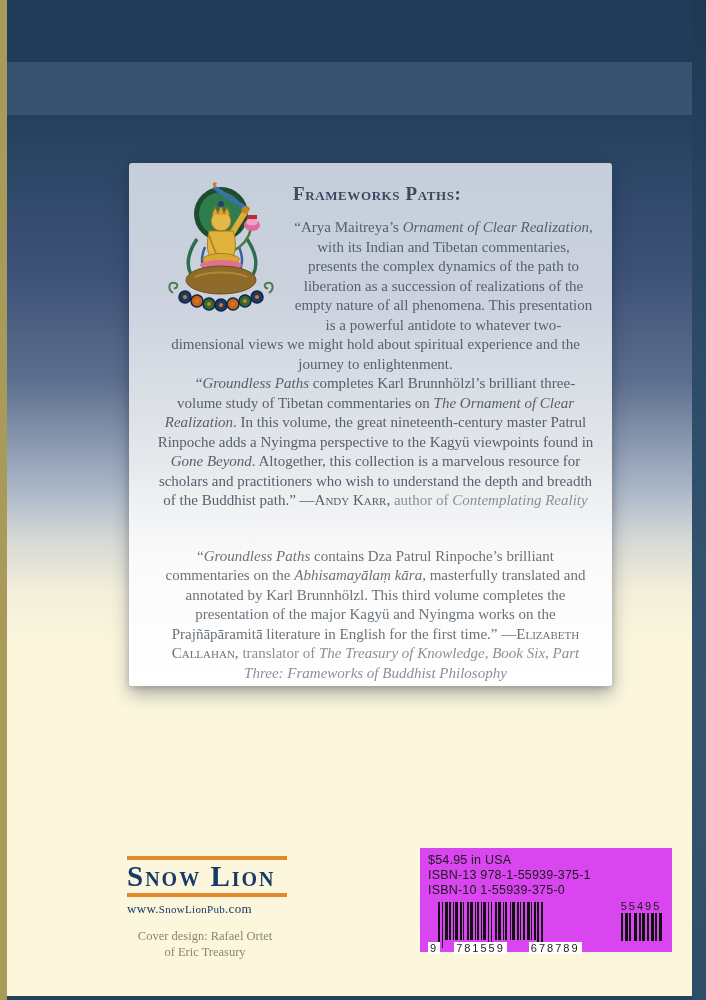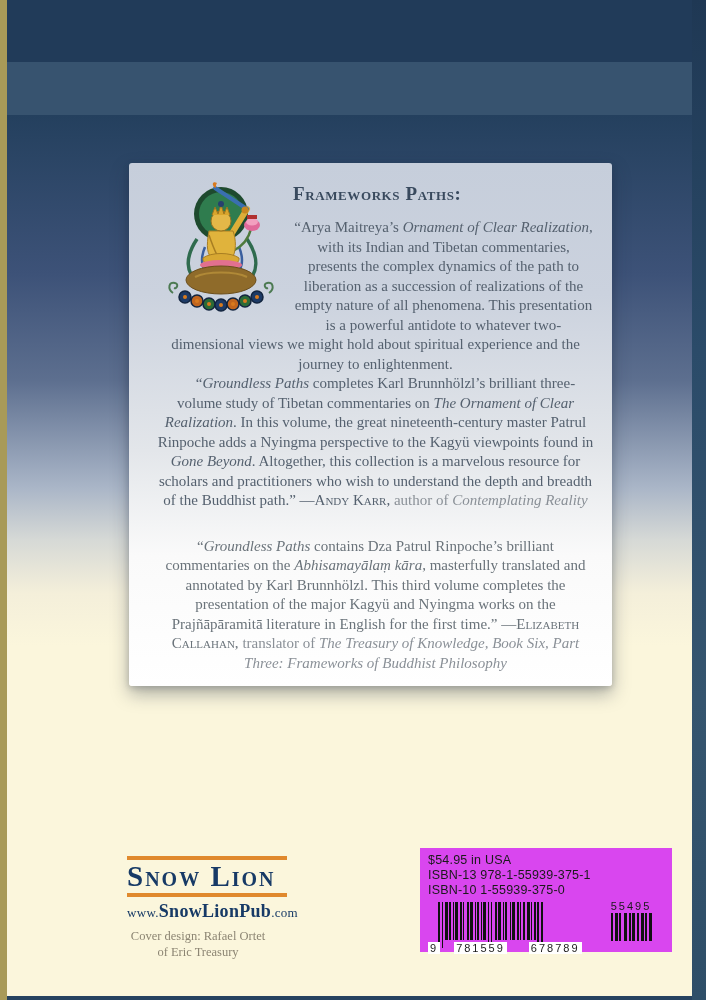--- a/index.html
+++ b/index.html
@@ -46,58 +46,58 @@
     font-variant:small-caps;font-weight:700;font-size:19px;letter-spacing:.6px;
     color:#394A5E;margin-top:8px;line-height:22px;
   }
   .title-bold{
     font-weight:700;font-size:16.5px;line-height:20.5px;color:#394A5E;
   }
   .q{margin:0;font-size:15px;line-height:19.5px;text-align:center;}
   .q1{color:#55616F;}
   .q1.first{margin-top:13px;}
   .q.indent{text-indent:20px;}
-  .q2{color:#6A737A;margin-top:26px;}
+  .q2{color:#6A737A;margin-top:36px;}
   .seg-i{font-style:italic;}
   .seg-sc{font-variant:small-caps;}
   .seg-muted{color:#8A9097;}
   .seg-muted-i{color:#8A9097;font-style:italic;}
 
   
   .logo-block{position:absolute;left:127px;top:856px;width:160px;text-align:left;z-index:3;}
   .logo-rule{height:4px;background:#E0892D;}
   .logo-name{
     font-variant:small-caps;font-weight:600;font-size:29px;line-height:33px;
     color:#173A66;letter-spacing:2px;
   }
   .logo-url{font-size:13px;color:#173A66;margin-top:4px;letter-spacing:.3px;}
-  .seg-url-bold{font-weight:700;font-size:18px;}
+  .seg-url-bold{font-weight:400;font-size:11px;}
   .credits{
-    position:absolute;left:68px;top:928px;width:260px;text-align:center;
+    position:absolute;left:75px;top:928px;width:260px;text-align:center;
     font-size:12.5px;line-height:16px;color:#8C8573;z-index:3;
   }
   
   .barcode-box{
     position:absolute;left:420px;top:848px;width:252px;height:104px;box-sizing:border-box;
     background:#d946ef;padding:5px 8px 0 8px;z-index:3;
     font-family:"Liberation Sans","DejaVu Sans",sans-serif;color:#1A1A1A;
   }
   .bc-line{font-size:12.5px;line-height:15px;letter-spacing:.2px;}
   .bc-area{position:relative;height:60px;margin-top:2px;}
   .bc-main{position:absolute;left:10px;top:2px;white-space:nowrap;}
   .bar{display:inline-block;background:#111;height:38px;vertical-align:top;}
   .bar.g{height:46px;}
   .bc-digits{
     position:absolute;left:0;top:42px;width:170px;display:flex;
     font-size:11px;letter-spacing:2px;background:transparent;
   }
   .bc-digits span{background:#fff;padding:0 2px;}
   .bc-d9{margin-right:14px;}
   .bc-d1{margin-right:22px;}
-  .bc-sup{position:absolute;left:173px;top:0;width:60px;text-align:center;}
+  .bc-sup{position:absolute;left:183px;top:0;width:60px;text-align:center;}
   .bc-sup-digits{font-size:11px;letter-spacing:2px;line-height:12px;}
   .bc-sup-bars{white-space:nowrap;margin-top:1px;}
   .bc-sup-bars .bar{height:28px;}
 </style>
 </head>
 <body>
 
 <div class="cover">
 
   <div class="bg-main"></div>

